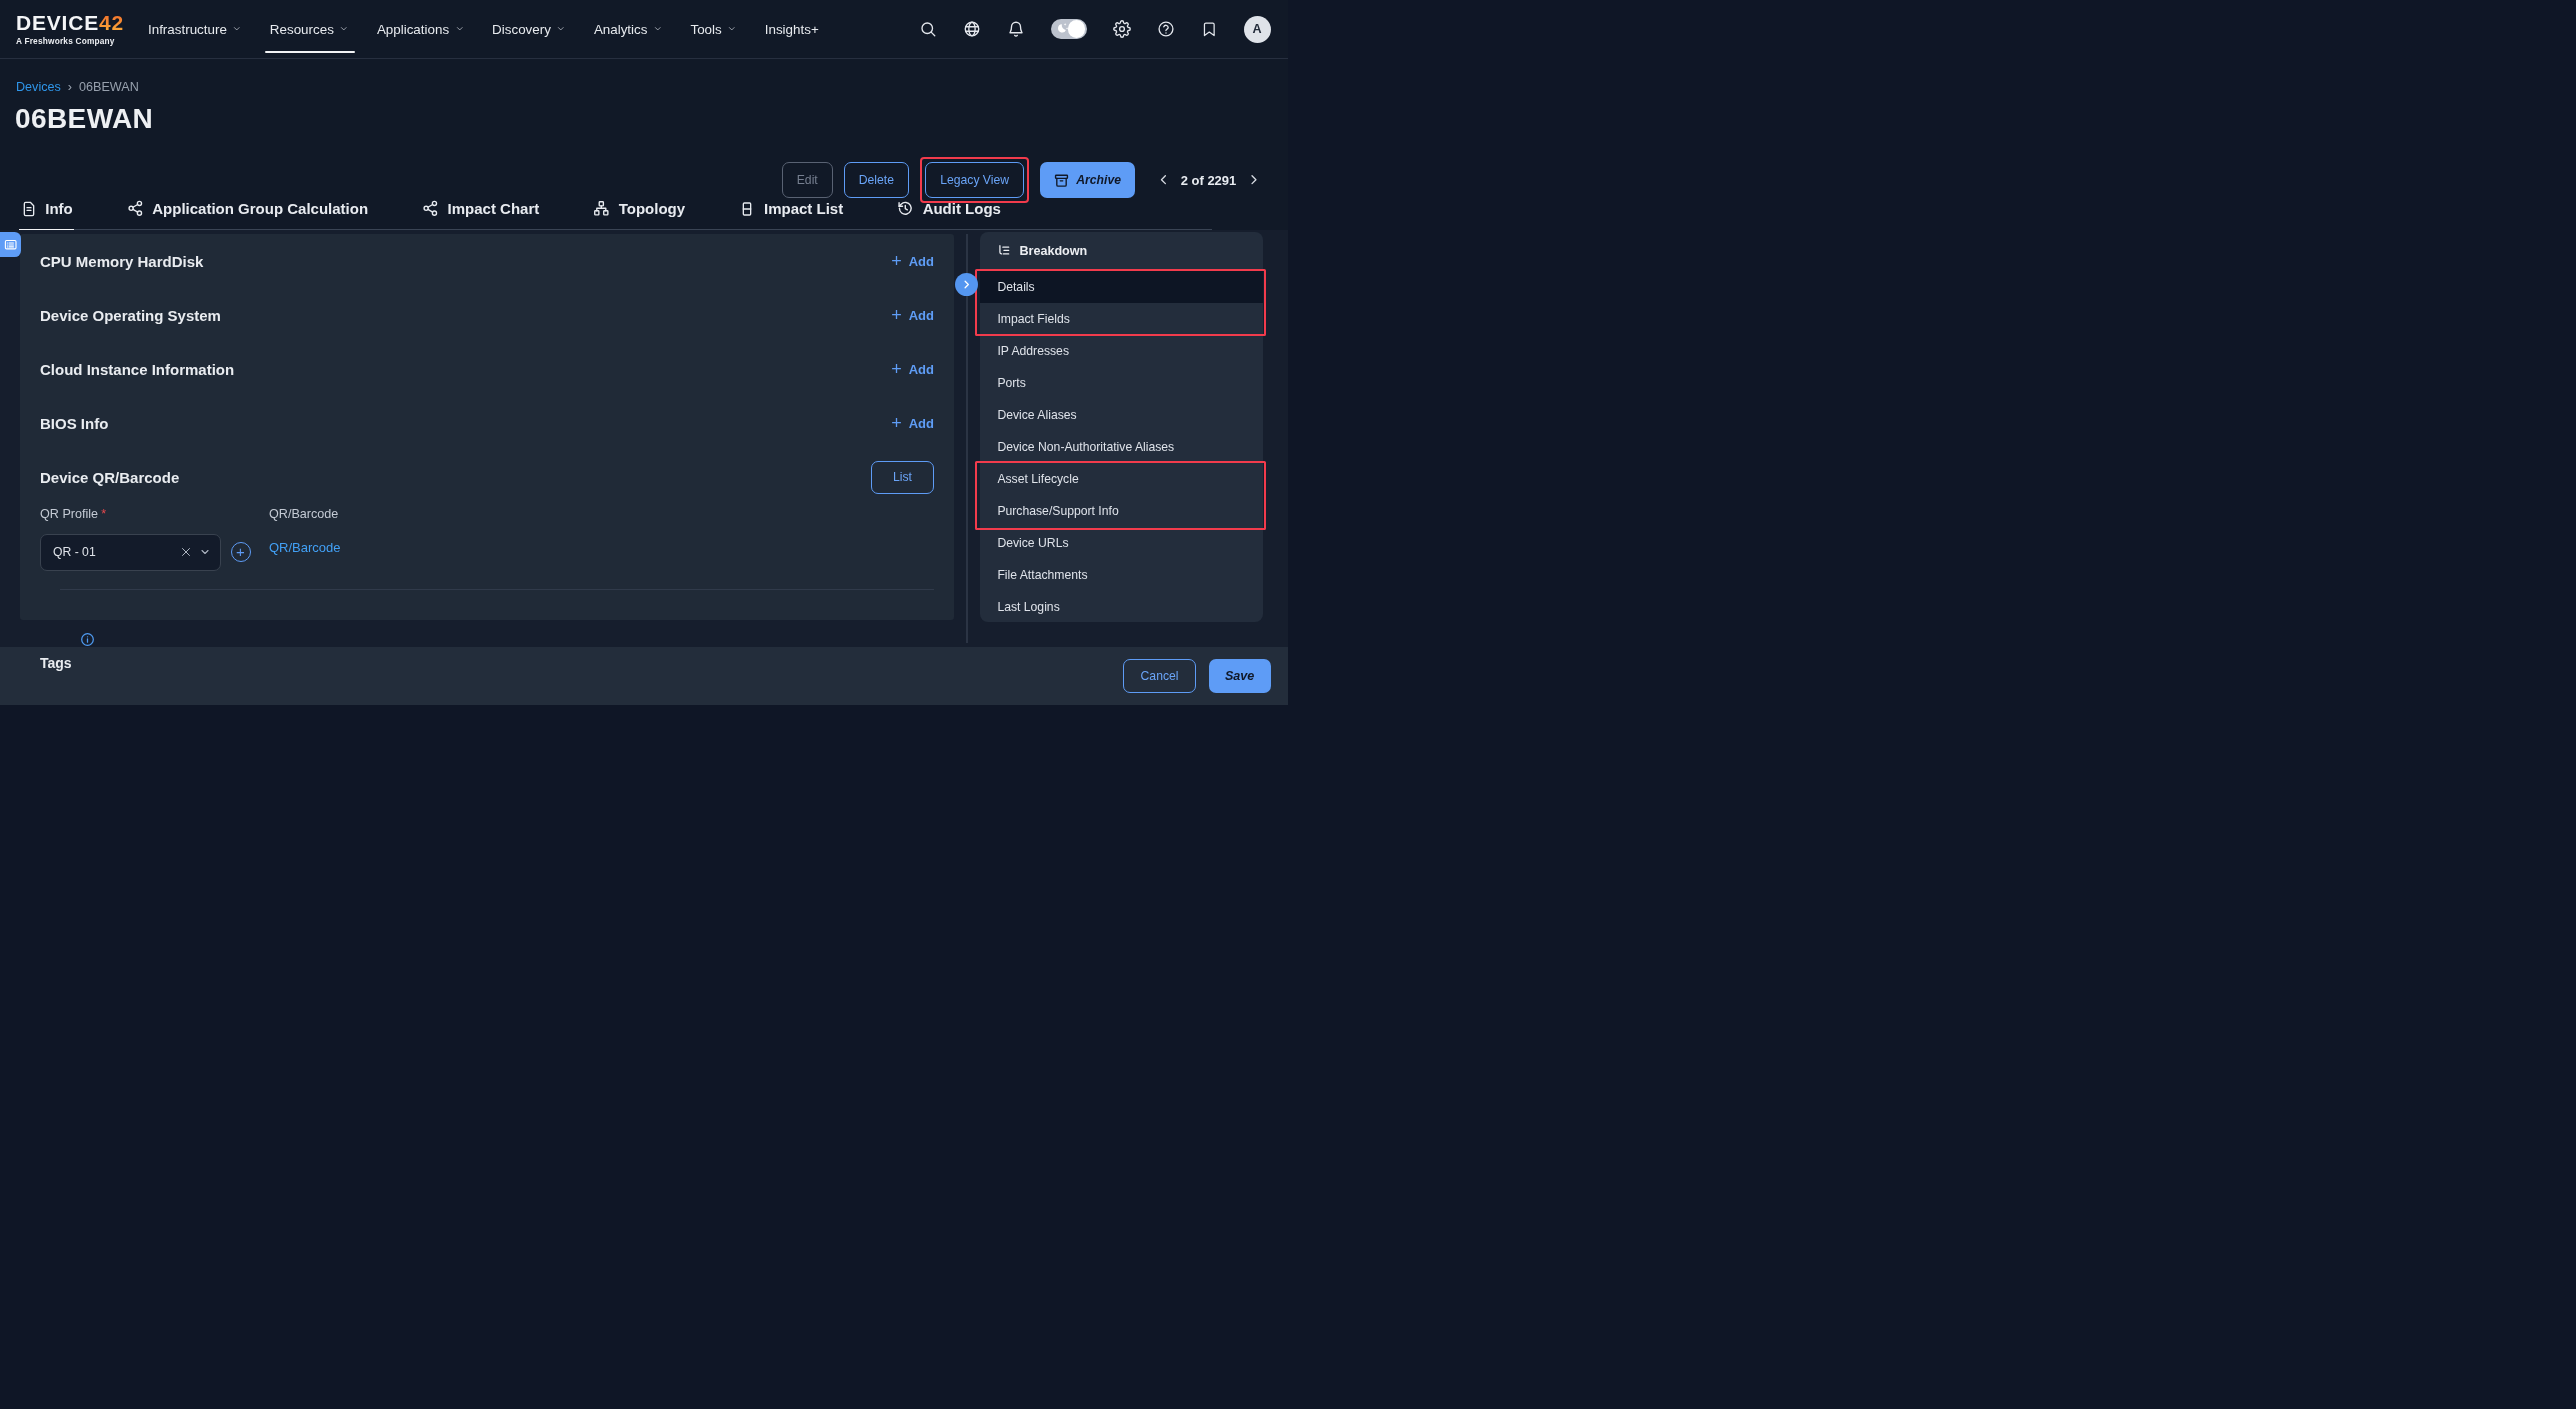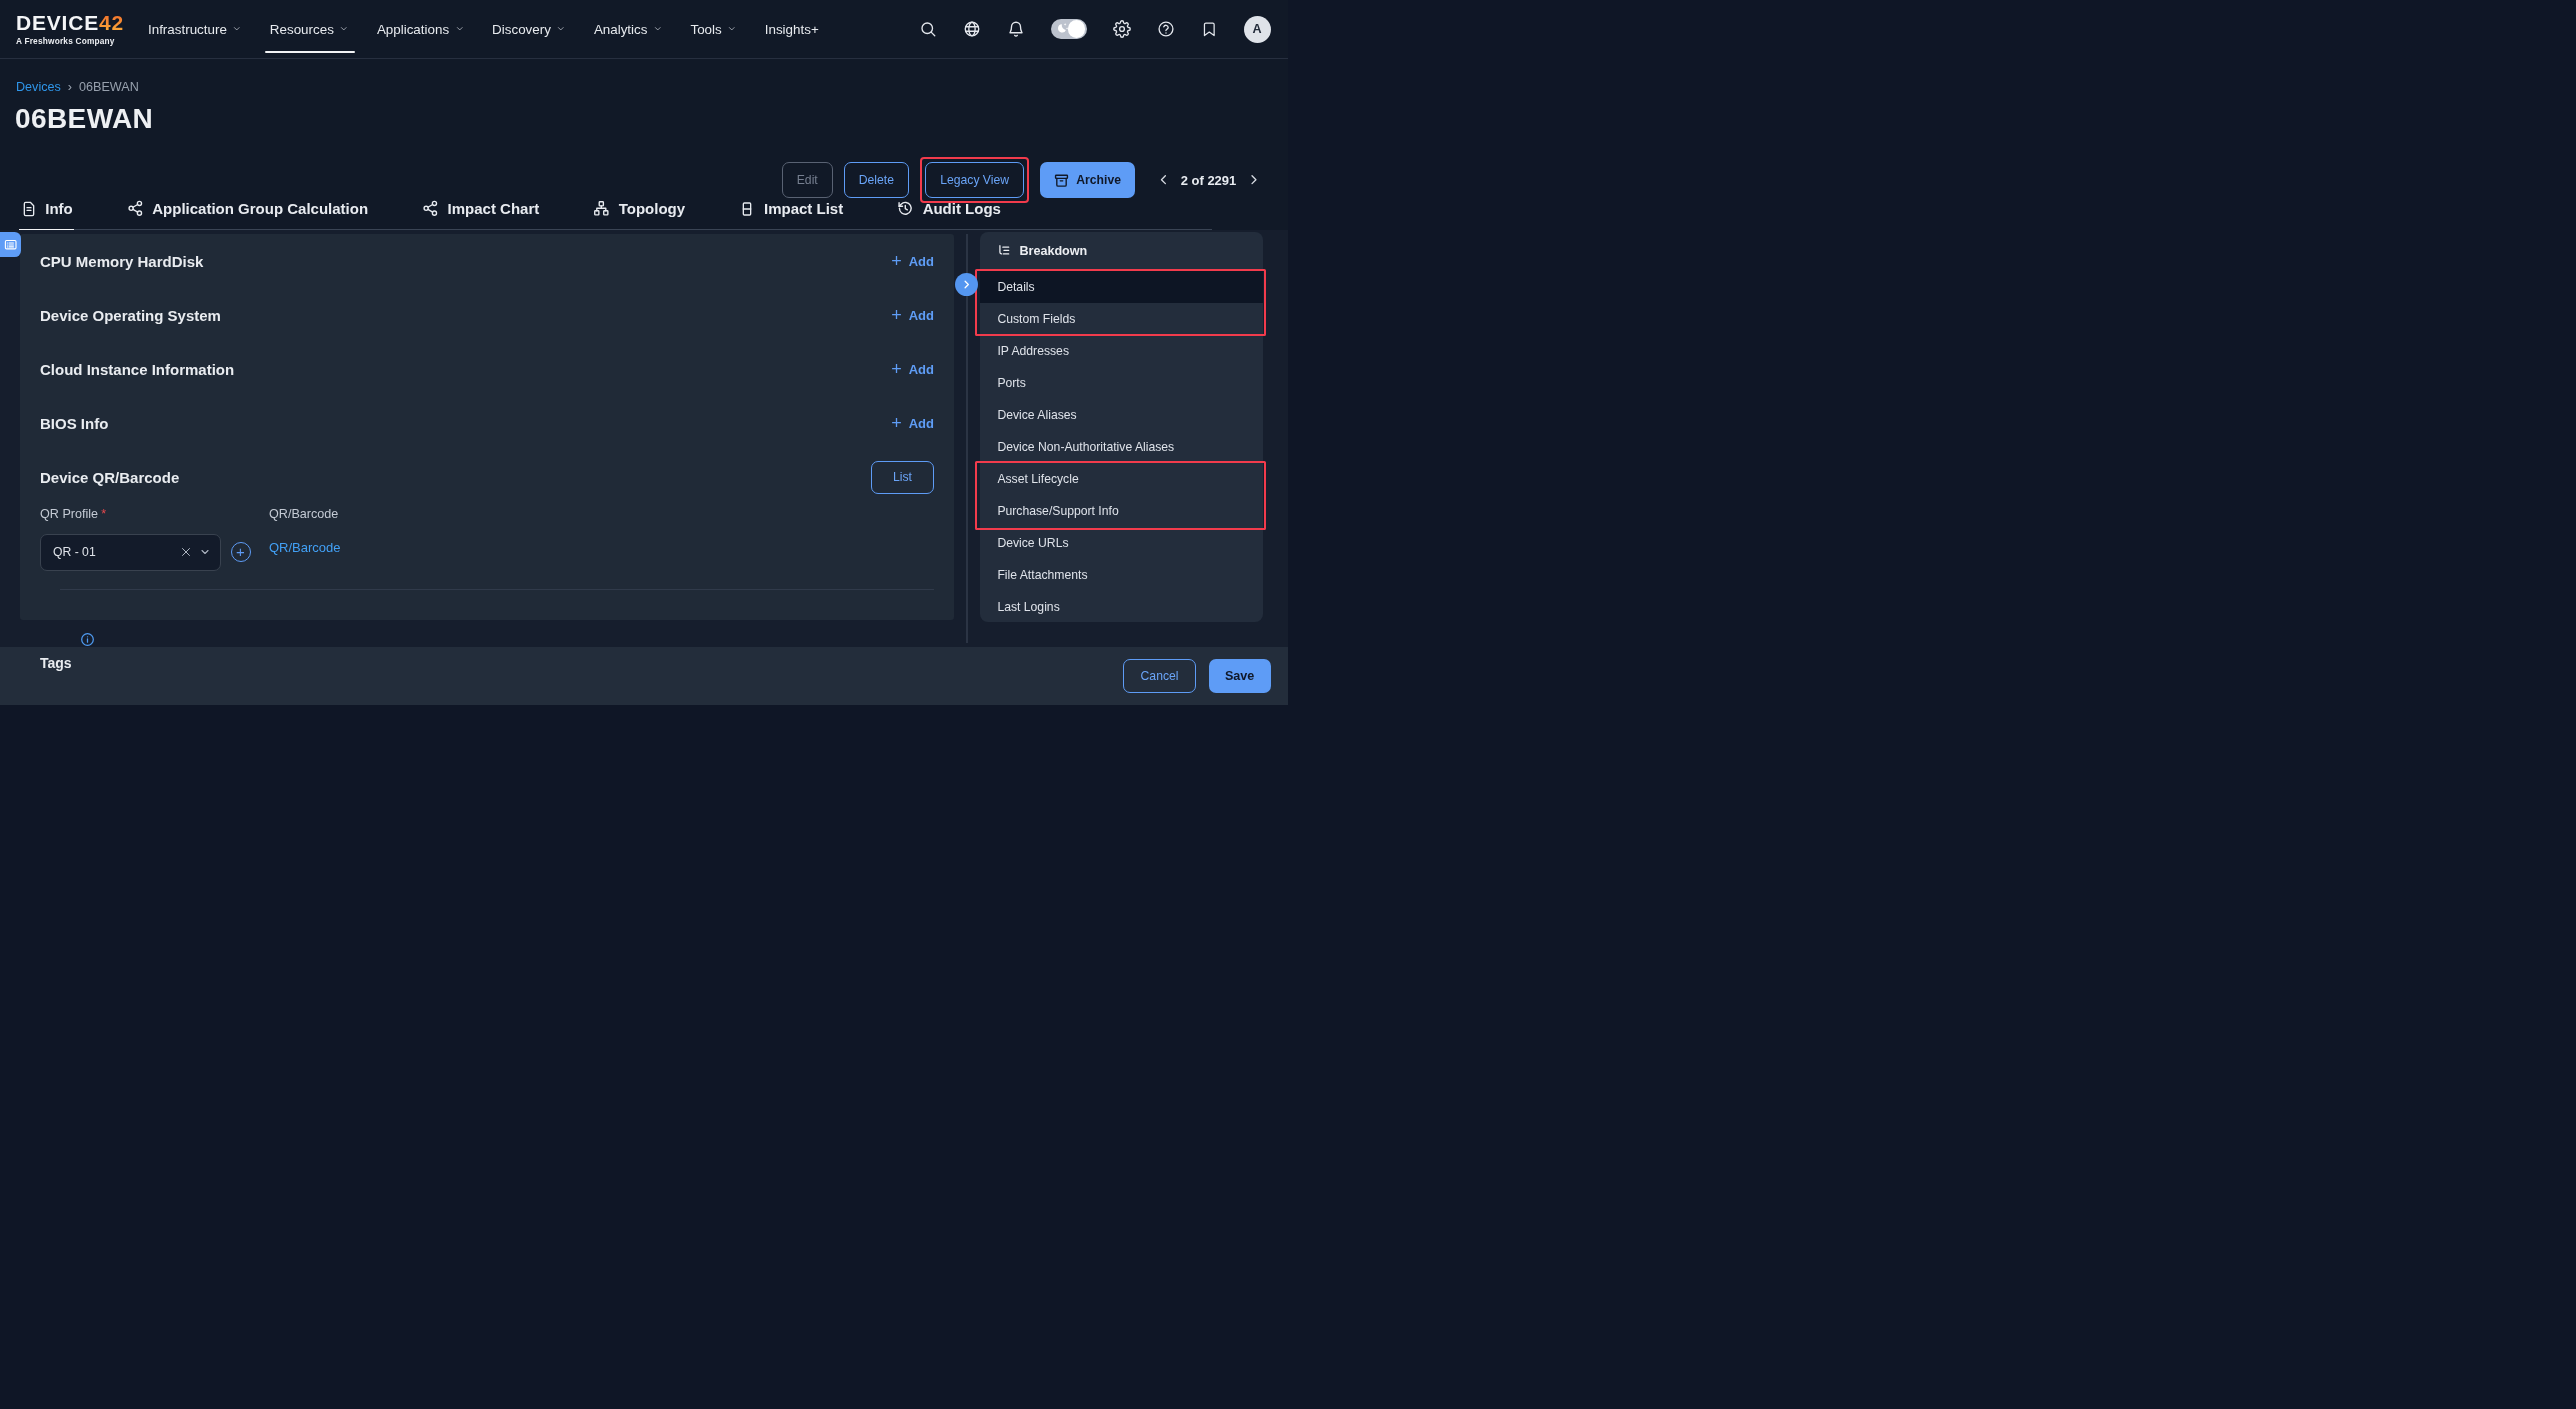--- a/index.html
+++ b/index.html
@@ -41,21 +41,21 @@
   .bc-cur { color:#97a0ad; }
   .page-title { position:absolute; left:15px; top:44px; font-size:28px; font-weight:bold;
                 letter-spacing:0.4px; color:#eef0f3; font-stretch:condensed; }
   .actions { position:absolute; top:98px; right:28px; display:flex; align-items:center; gap:11px; }
   .btn { height:36px; border-radius:7px; font-size:12.2px; display:flex; align-items:center;
          justify-content:center; padding:0 14px; cursor:pointer; background:transparent;
          font-family:inherit; }
   .btn-disabled { border:1.2px solid #596273; color:#767f90; }
   .btn-outline-blue { border:1.2px solid #5e9cf6; color:#6aa4f7; }
   .red-wrap { border:2.4px solid #f23b4c; border-radius:4px; padding:3.2px; }
-  .btn-solid { background:#5e9cf6; color:#101828; font-weight:bold; gap:7px; border:none; }
+  .btn-solid { background:#5e9cf6; color:#101828; font-weight:bold; gap:7px; border:none;font-style:italic; }
   .pager { display:flex; align-items:center; gap:10.3px; margin-left:11px; color:#e8ebf0; }
   .pager .pchev { color:#d7dbe2; cursor:pointer; }
   .pager-text { font-size:13px; font-weight:bold; }
 
   .tabs { position:absolute; left:19px; bottom:0; width:1193px; display:flex; gap:51px;
           border-bottom:1.6px solid #3a4454; }
   .tab { display:flex; align-items:center; gap:8.7px; font-size:15px; font-weight:600;
          color:#e8ebf0; padding:0 1.6px 12px 1.6px; border-bottom:2.4px solid transparent;
          margin-bottom:-2px; cursor:pointer; }
   .tab.active { border-bottom-color:#f2f3f5; }
@@ -408,21 +408,21 @@
     <div class="sb-head">
       <svg class="ico" width="14" height="14" viewBox="0 0 24 24" style="stroke-width:2.2">
           <path d="M5 3v11a3 3 0 0 0 3 3"></path>
           <line x1="10" y1="5.5" x2="20" y2="5.5"></line>
           <line x1="12" y1="11" x2="20" y2="11"></line>
           <line x1="11" y1="17" x2="20" y2="17"></line>
         </svg>
       <span class="sb-title">Breakdown</span>
     </div>
     <div class="sb-item selected">Details</div>
-    <div class="sb-item">Custom Fields</div>
+    <div class="sb-item">Impact Fields</div>
     <div class="sb-item">IP Addresses</div>
     <div class="sb-item">Ports</div>
     <div class="sb-item">Device Aliases</div>
     <div class="sb-item">Device Non-Authoritative Aliases</div>
     <div class="sb-item">Asset Lifecycle</div>
     <div class="sb-item">Purchase/Support Info</div>
     <div class="sb-item">Device URLs</div>
     <div class="sb-item">File Attachments</div>
     <div class="sb-item">Last Logins</div>
     <div class="annot annot1"></div>

